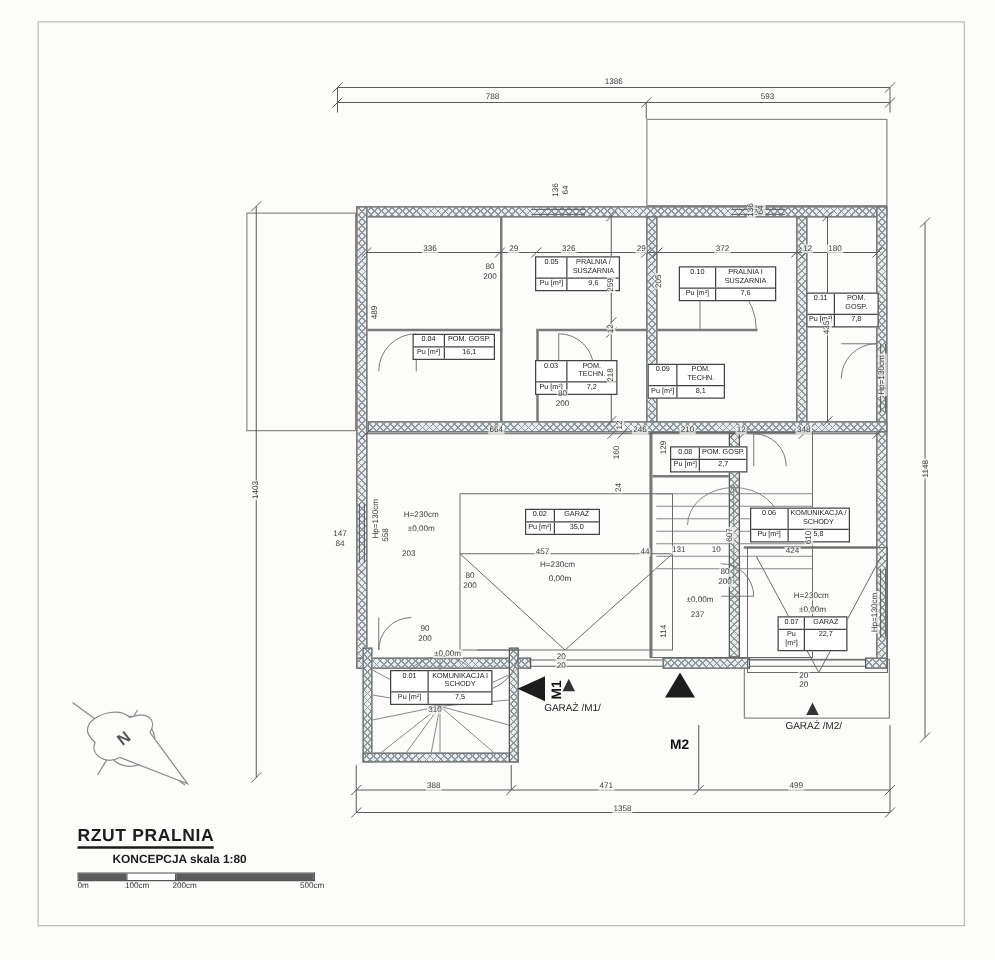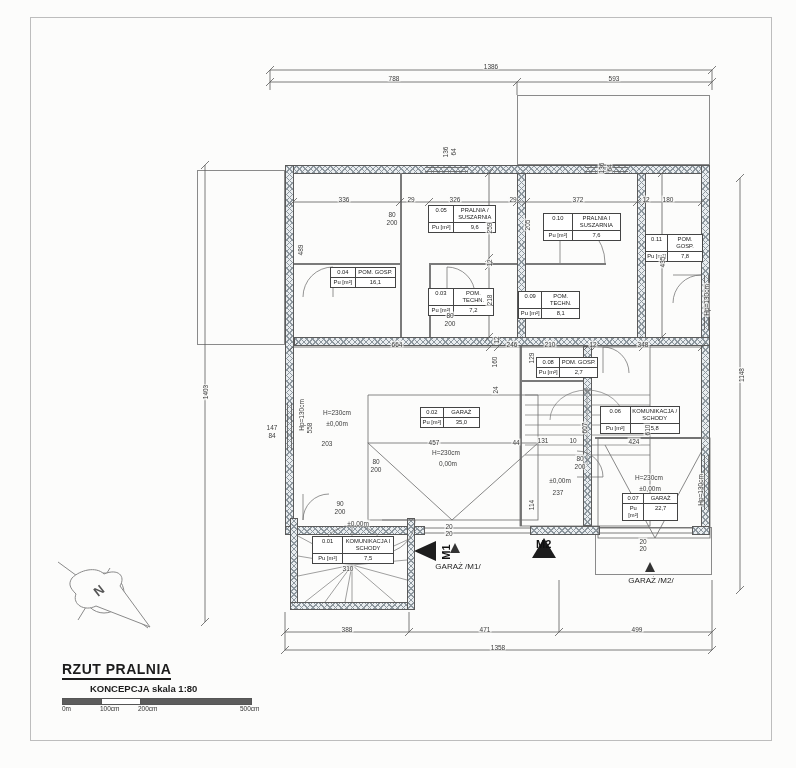--- a/index.html
+++ b/index.html
@@ -322,21 +322,21 @@
       <span class="dim" style="left: 650px; top: 488px;">±0,00m</span>
       <span class="dim" style="left: 358px; top: 523px;">±0,00m</span>
       <span class="dim" style="left: 560px; top: 480px;">±0,00m</span>
       <span class="dim" style="left: 301px; top: 415px; transform: translate(-50%, -50%) rotate(-90deg);">Hp=130cm</span>
       <span class="dim" style="left: 700px; top: 490px; transform: translate(-50%, -50%) rotate(-90deg);">Hp=130cm</span>
       <span class="dim" style="left: 706px; top: 300px; transform: translate(-50%, -50%) rotate(-90deg);">Hp=130cm</span>
     </div>
 
   <span class="mlabel" style="left:438px;top:546px;transform:rotate(-90deg);">M1</span>
   <span class="mcap" style="left:458px;top:562px;">GARAŻ /M1/</span>
-  <span class="mlabel" style="left:536px;top:538px;">M2</span>
+  <span class="mlabel" style="left:536px;top:590px;">M2</span>
   <span class="mcap" style="left:651px;top:576px;">GARAŻ /M2/</span>
 
   <div id="titleblock">
     <div class="t1">RZUT PRALNIA</div>
     <div class="t2">KONCEPCJA skala 1:80</div>
   </div>
   <div id="scalebar">
     <div class="bar">
       <div class="seg1"></div>
       <div class="seg2"></div>

